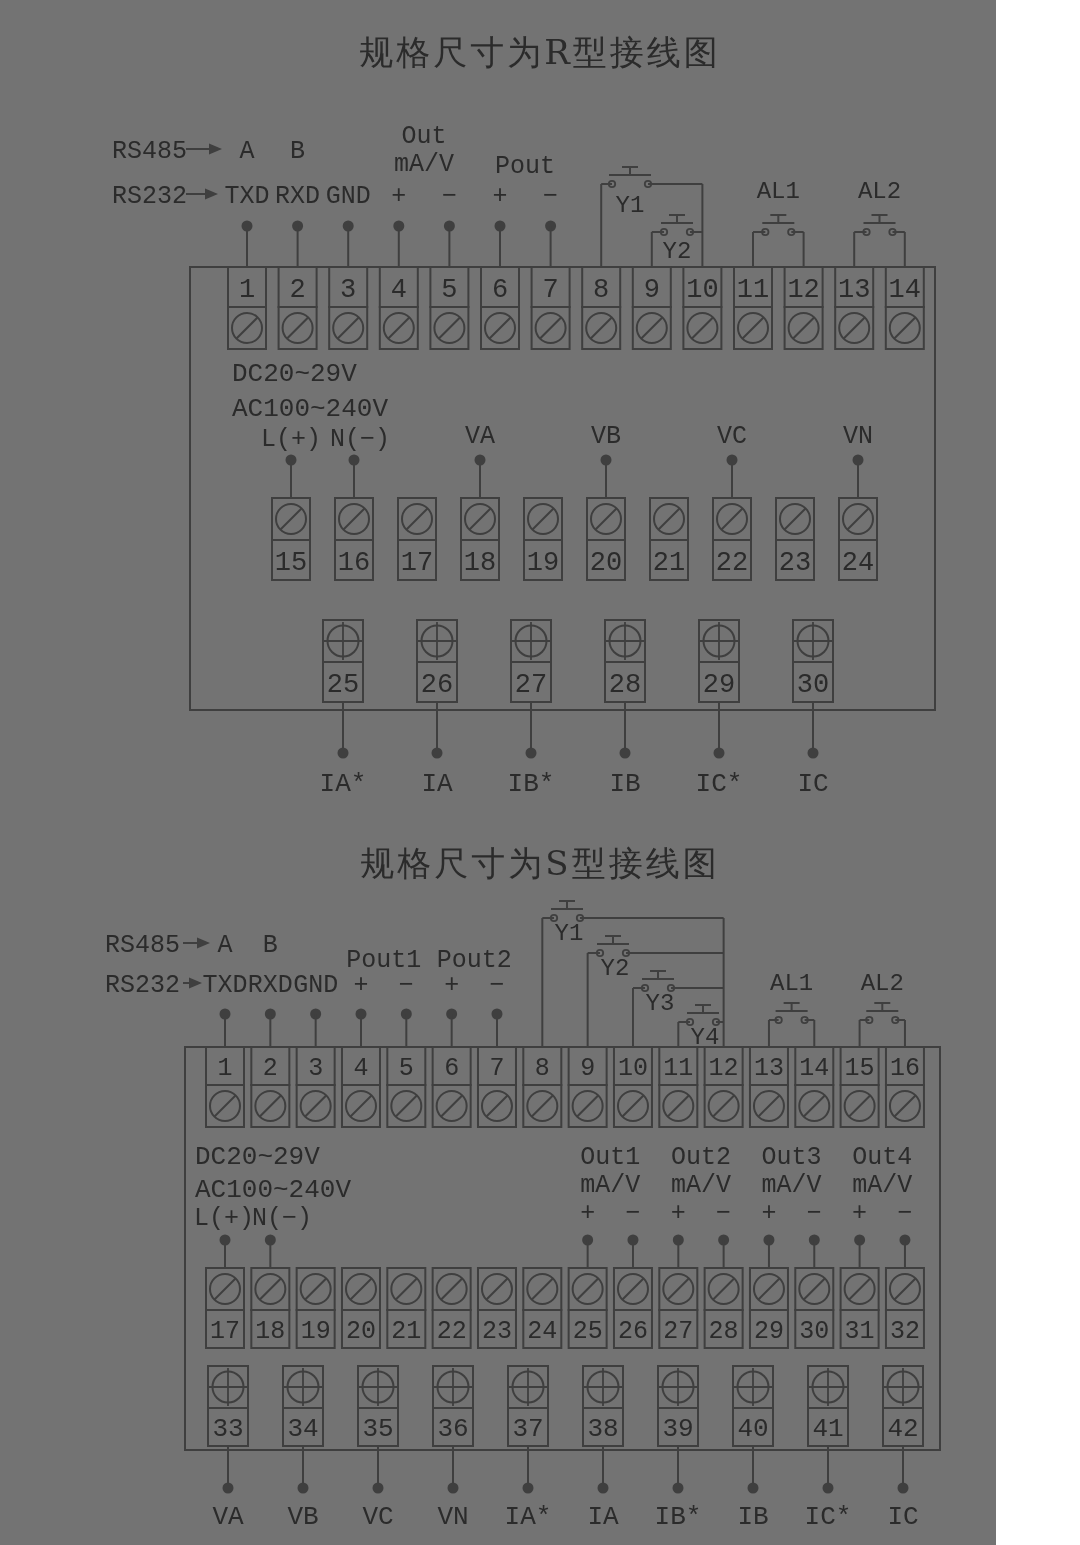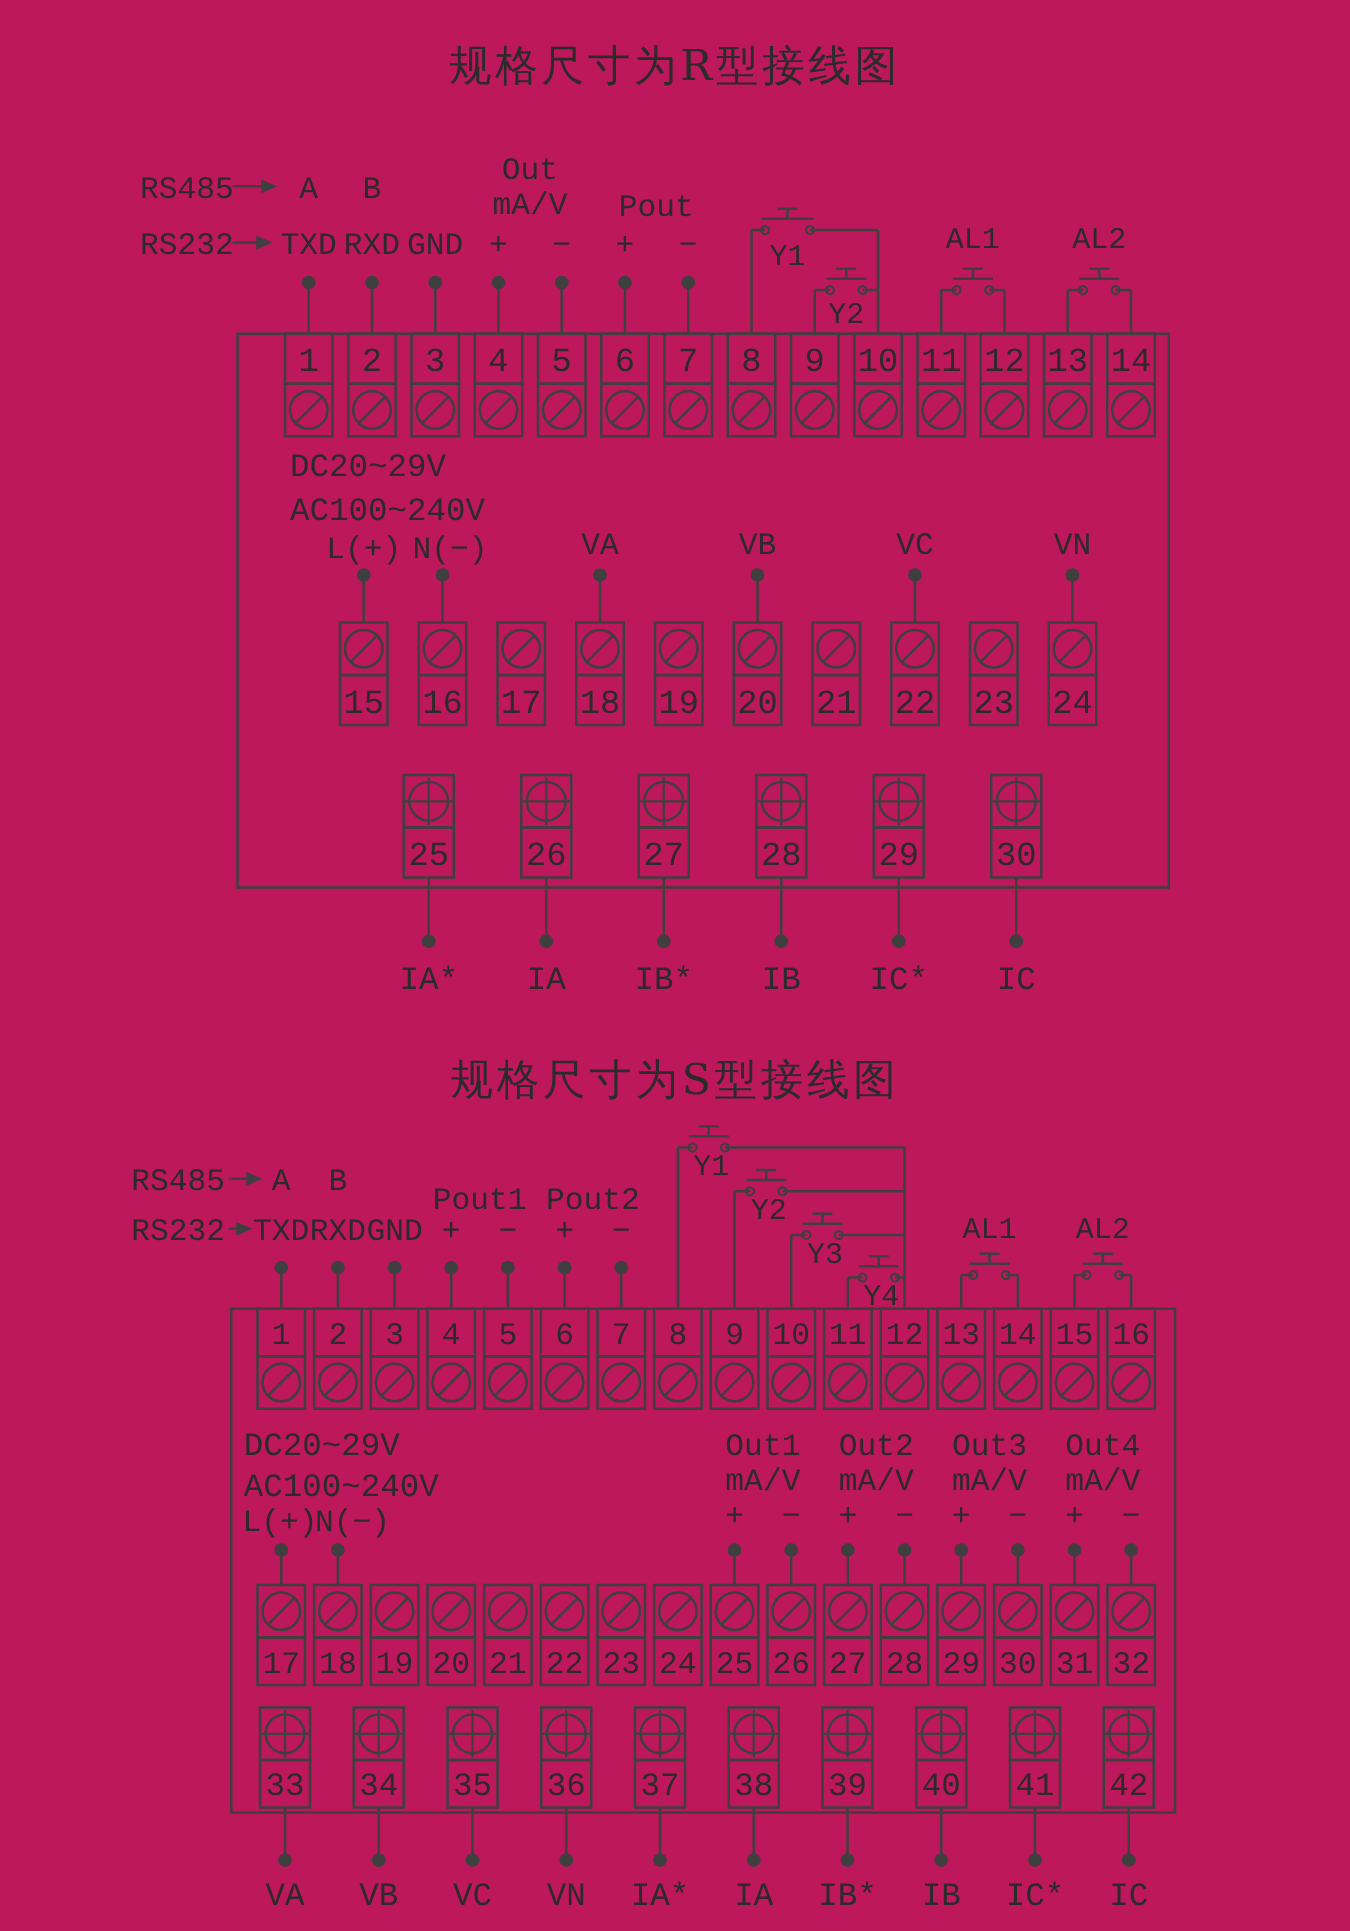--- a/index.html
+++ b/index.html
@@ -1,16 +1,16 @@
 <!DOCTYPE html>
 <html><head>
 <meta charset="utf-8">
 <style>
   html,body{margin:0;padding:0;background:#ffffff;}
-  .page{position:relative;width:1080px;height:1545px;background:#be185d;overflow:hidden;}
+  .page{position:relative;width:996px;height:1545px;background:#737373;overflow:hidden;}
   svg{display:block;}
   svg text{font-family:"Liberation Mono","DejaVu Sans Mono",monospace;}
   svg text.title-text{font-family:"DejaVu Serif","Liberation Serif",serif;letter-spacing:3px;}
 </style>
 </head>
 <body>
 
 <div class="page">
   <svg id="diagram-canvas" width="1080" height="1545" viewBox="0 0 1080 1545" xmlns="http://www.w3.org/2000/svg">
     <g id="g-r">

